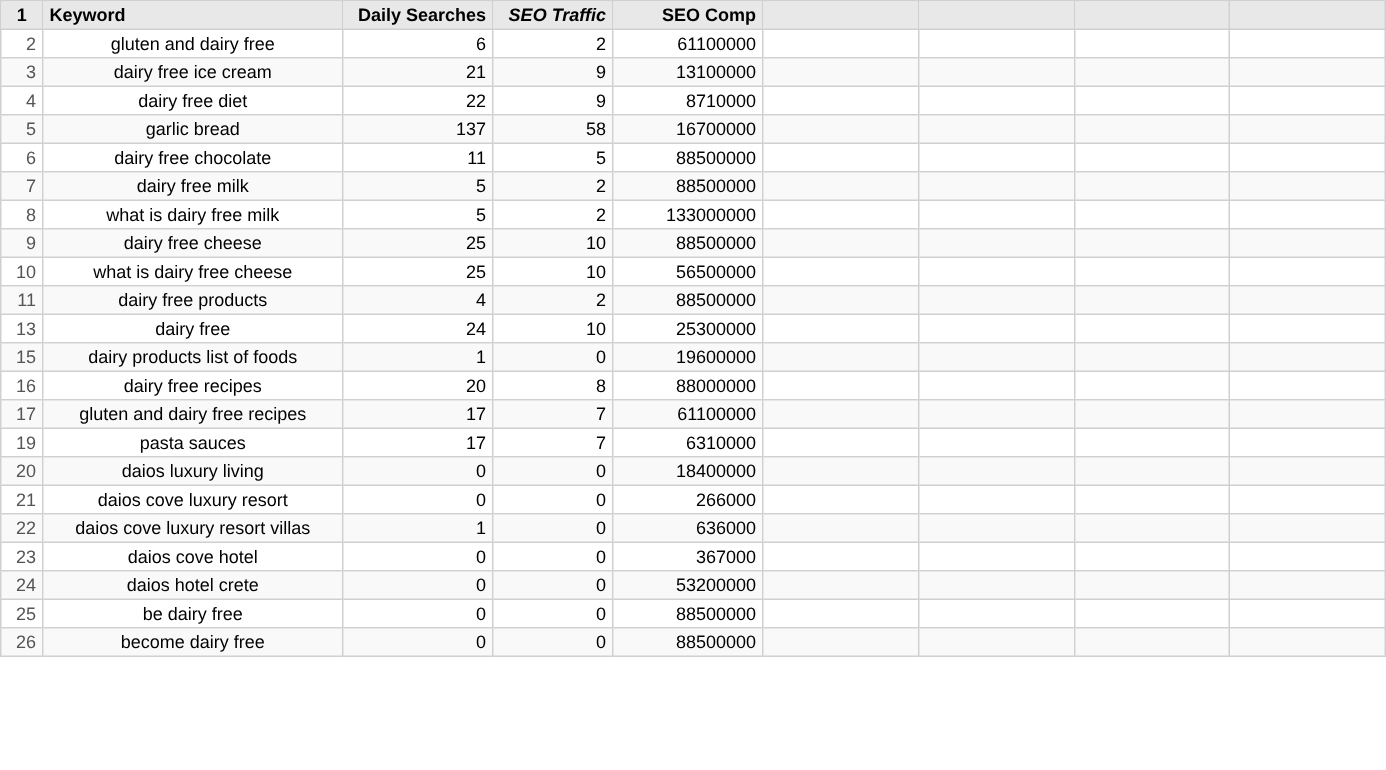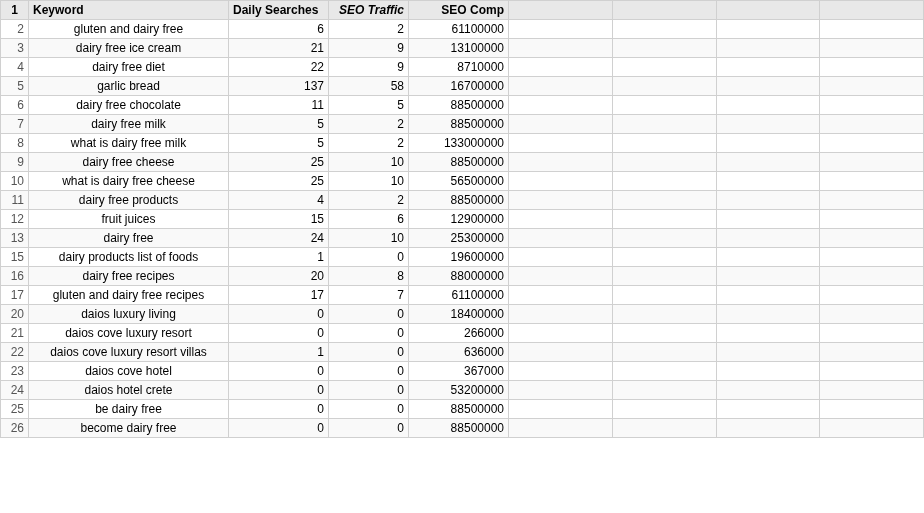--- a/index.html
+++ b/index.html
@@ -60,20 +60,21 @@
       width: 80px;
     }
     th:first-child {
       text-align: center;
       width: 28px;
     }
     th:nth-child(2) {
       width: 200px;
     }
     th:nth-child(3) {
+      text-align: right;
       width: 100px;
     }
     th:nth-child(4) {
       text-align: right;
       width: 80px;
       font-style: italic;
     }
     th:nth-child(5) {
       text-align: right;
       width: 100px;
@@ -211,31 +212,20 @@
           <td>dairy free products</td>
           <td>4</td>
           <td>2</td>
           <td>88500000</td>
           <td></td>
           <td></td>
           <td></td>
           <td></td>
         </tr>
         <tr>
-          <td>12</td>
-          <td>fruit juices</td>
-          <td>15</td>
-          <td>6</td>
-          <td>12900000</td>
-          <td></td>
-          <td></td>
-          <td></td>
-          <td></td>
-        </tr>
-        <tr>
           <td>13</td>
           <td>dairy free</td>
           <td>24</td>
           <td>10</td>
           <td>25300000</td>
           <td></td>
           <td></td>
           <td></td>
           <td></td>
         </tr>
@@ -266,20 +256,31 @@
           <td>gluten and dairy free recipes</td>
           <td>17</td>
           <td>7</td>
           <td>61100000</td>
           <td></td>
           <td></td>
           <td></td>
           <td></td>
         </tr>
         <tr>
+          <td>19</td>
+          <td>pasta sauces</td>
+          <td>17</td>
+          <td>7</td>
+          <td>6310000</td>
+          <td></td>
+          <td></td>
+          <td></td>
+          <td></td>
+        </tr>
+        <tr>
           <td>20</td>
           <td>daios luxury living</td>
           <td>0</td>
           <td>0</td>
           <td>18400000</td>
           <td></td>
           <td></td>
           <td></td>
           <td></td>
         </tr>

